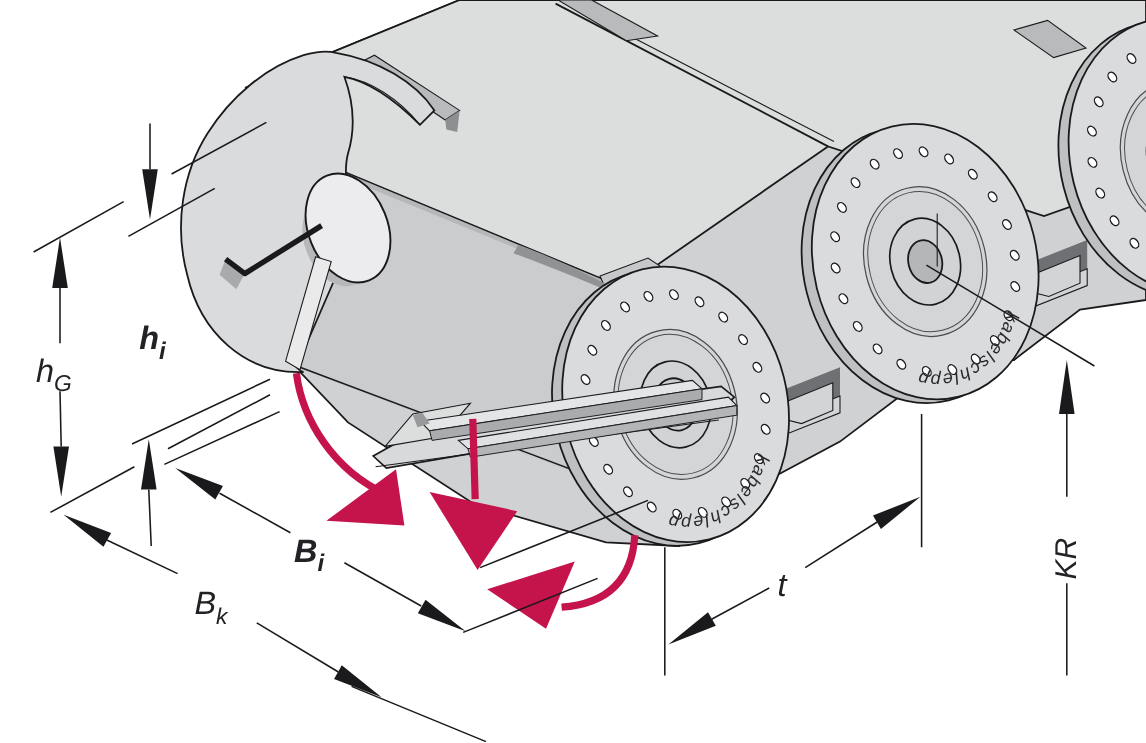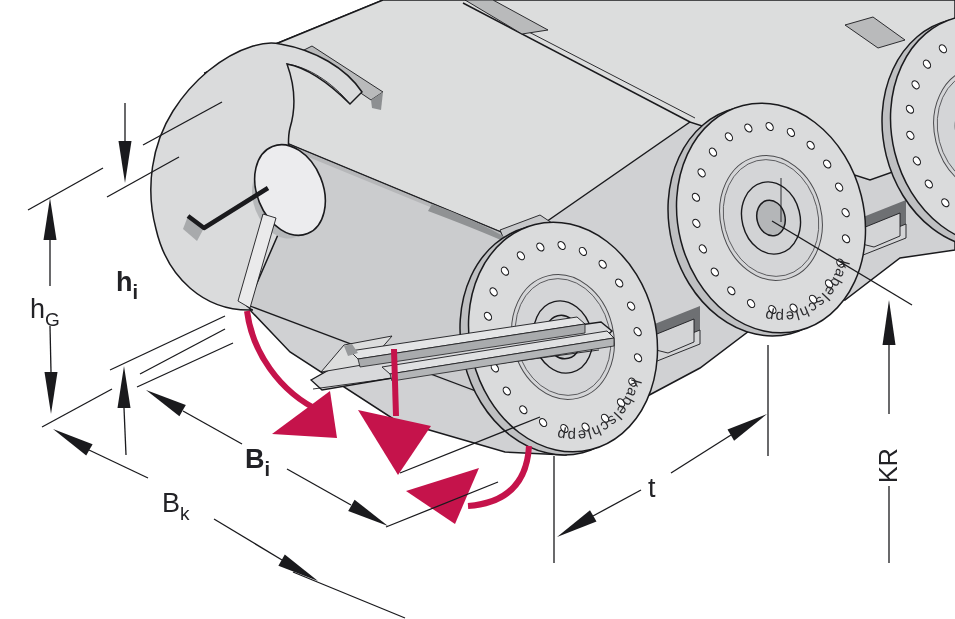--- a/index.html
+++ b/index.html
@@ -1,17 +1,17 @@
 <!DOCTYPE html>
 <html><head>
 <meta charset="utf-8">
 <style>
   html,body{margin:0;padding:0;background:#ffffff;}
   .stage{position:relative;width:955px;height:619px;background:#fff;overflow:hidden;
-         font-family:"Liberation Sans", sans-serif;}
+         font-family:"Liberation Sans", sans-serif;font-style:italic;}
   svg{display:block}
   .outline{stroke:#1a1a1d;stroke-width:1.5;}
   .thin{stroke:#1a1a1d;stroke-width:0.9;}
   .dimline{stroke:#1a1a1d;stroke-width:1.3;fill:none;}
   .dimhead{fill:#1a1a1d;stroke:none;}
   .dim{font-size:27px;fill:#222226;}
   .dimb{font-size:27px;fill:#222226;font-weight:bold;}
   .sub{font-size:19px;}
   .subb{font-size:20px;font-weight:bold;}
   .brand{font-size:15px;letter-spacing:1.1px;fill:#2a2a2d;}

